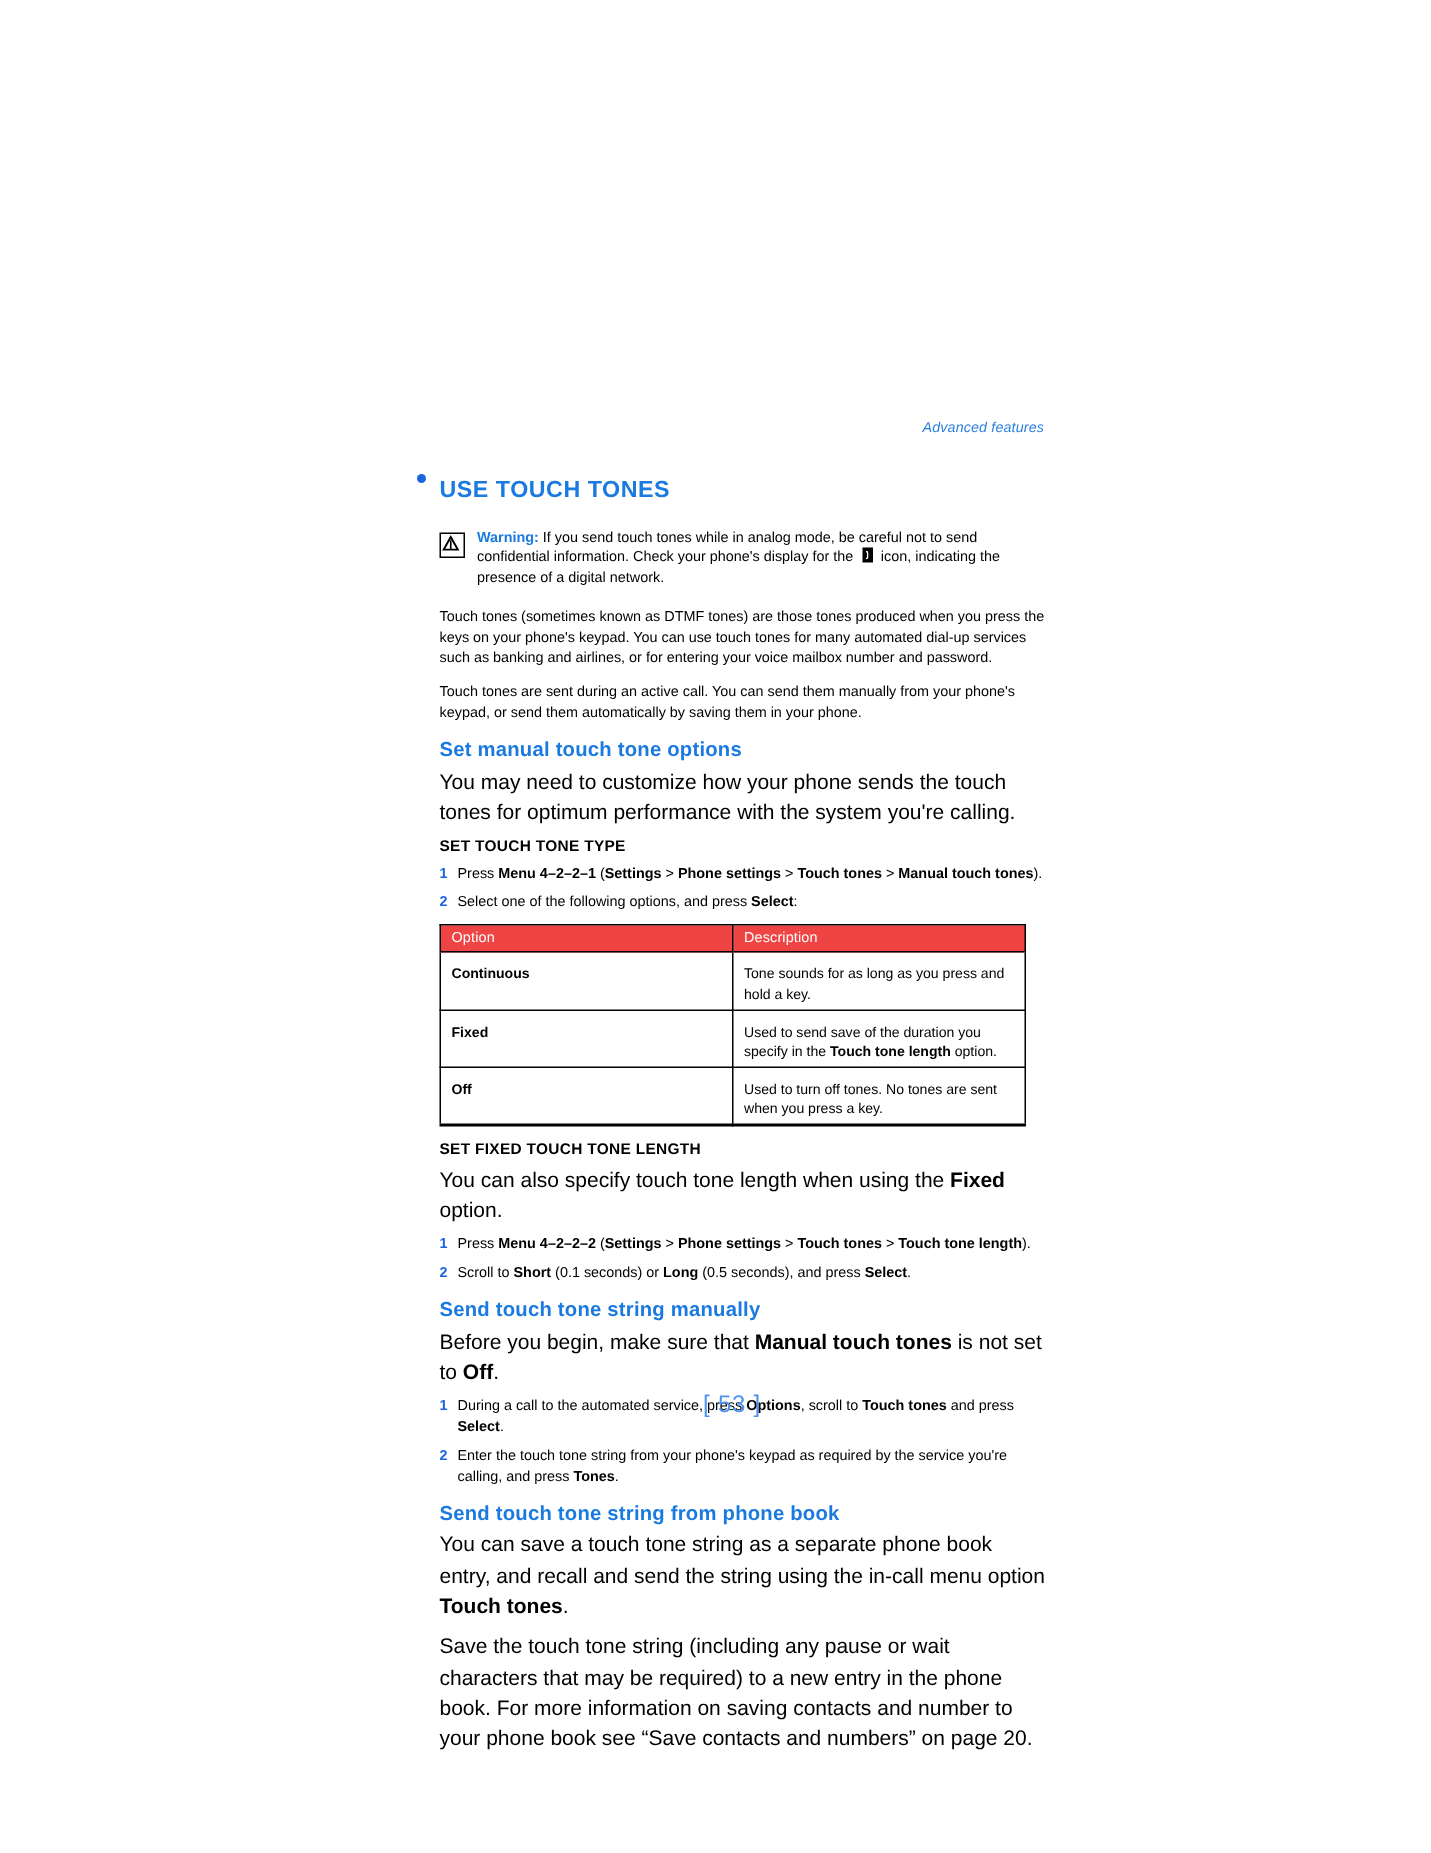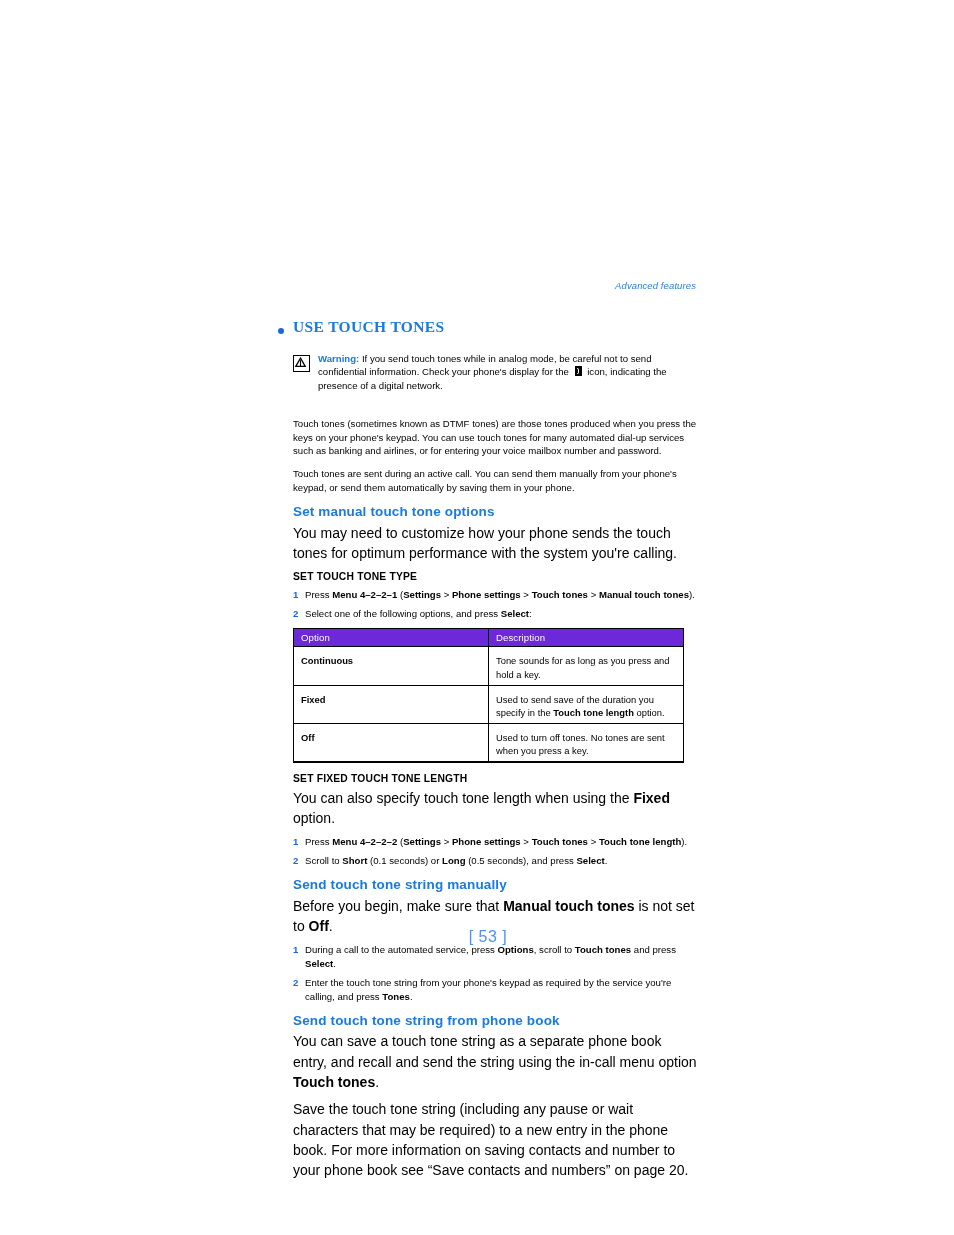--- a/index.html
+++ b/index.html
@@ -37,23 +37,22 @@
     font-style: italic;
     font-size: 9.5px;
     letter-spacing: 0.1px;
     padding-right: 2px;
     margin-bottom: 17px;
   }
 
   
   .chapter-title-row {
     display: flex;
-    align-items: center;
+    align-items: flex-start;
     margin-bottom: 6px;
-    font-family: Liberation Serif, serif;
   }
   .title-bullet {
     width: 6px;
     height: 6px;
     border-radius: 50%;
     background: #1a66e0;
     margin-top: 8px;
     margin-right: 9px;
     flex: 0 0 auto;
   }
@@ -63,21 +62,21 @@
     font-weight: bold;
     letter-spacing: 0.35px;
     line-height: 1.1;
   }
 
   
   .warning-block {
     display: flex;
     align-items: flex-start;
     margin-left: 15px;
-    margin-bottom: 24px;
+    margin-bottom: 12px;
     justify-content: flex-end;
   }
   .warning-icon {
     flex: 0 0 auto;
     width: 15px;
     height: 15px;
     border: 1.4px solid #000;
     margin-top: 3px;
     margin-right: 8px;
     position: relative;
@@ -169,21 +168,21 @@
 
   
   table.opt-table {
     margin: 8px 0 10px 15px;
     border-collapse: collapse;
     width: 391px;
     table-layout: fixed;
     border-bottom: 2px solid #000;
   }
   table.opt-table th {
-    background: #6d28d9;
+    background: #ef4444;
     color: #ffffff;
     font-size: 9.6px;
     font-weight: normal;
     text-align: left;
     padding: 3px 6px 3px 7px;
     border: 1px solid #000;
     border-bottom: none;
     letter-spacing: 0.1px;
   }
   table.opt-table td {

